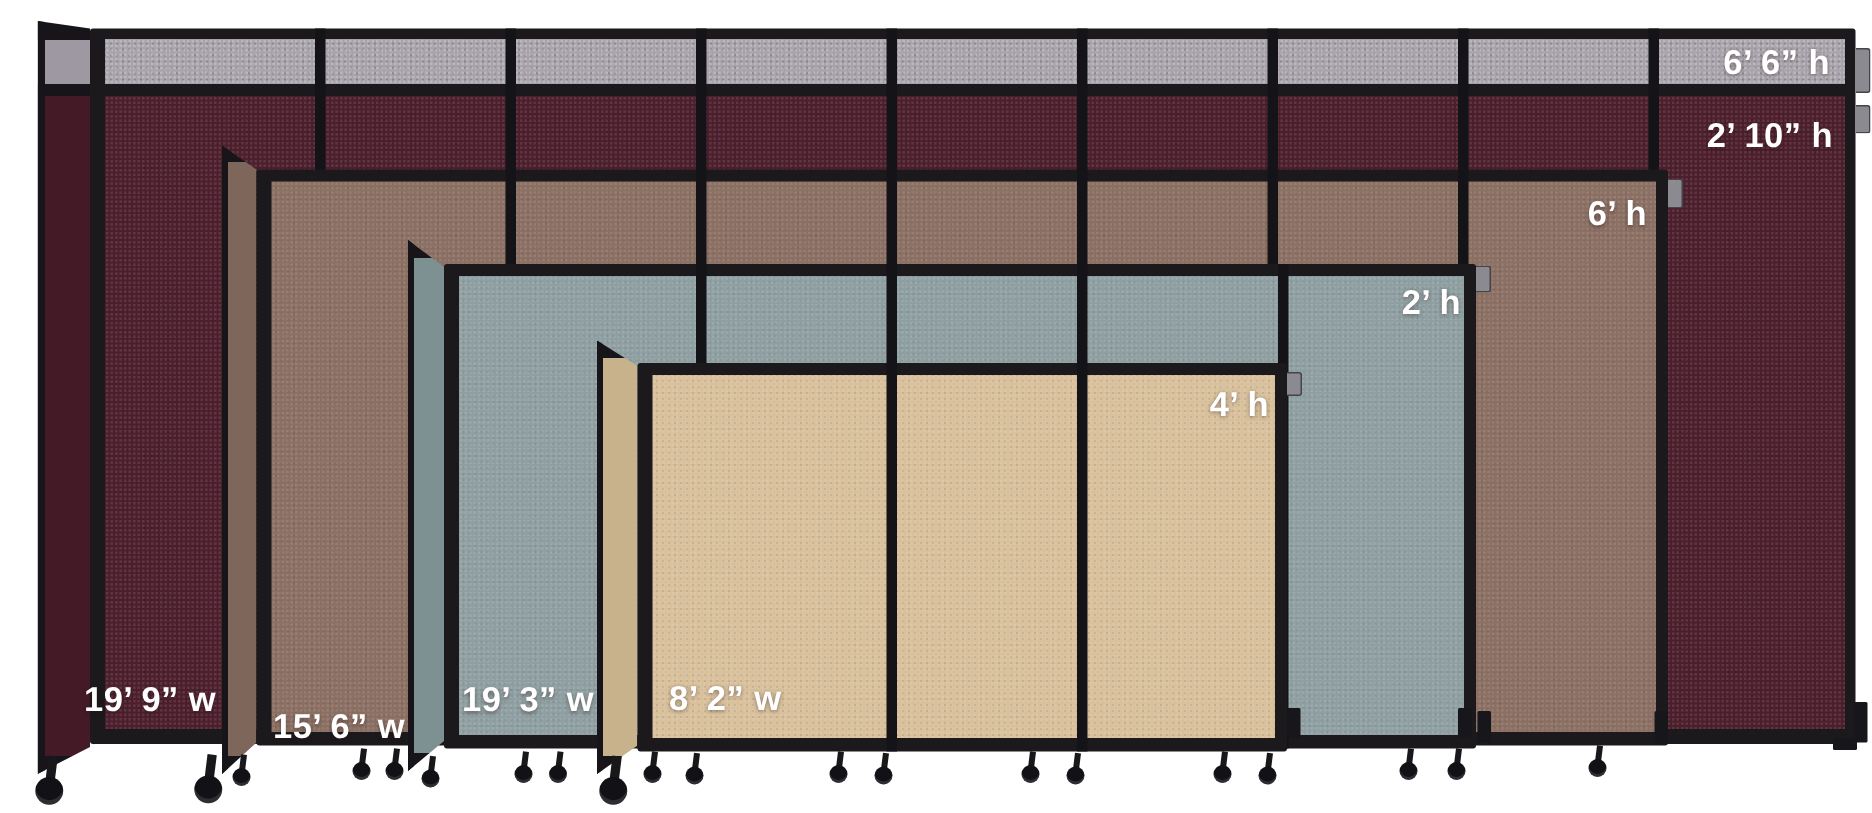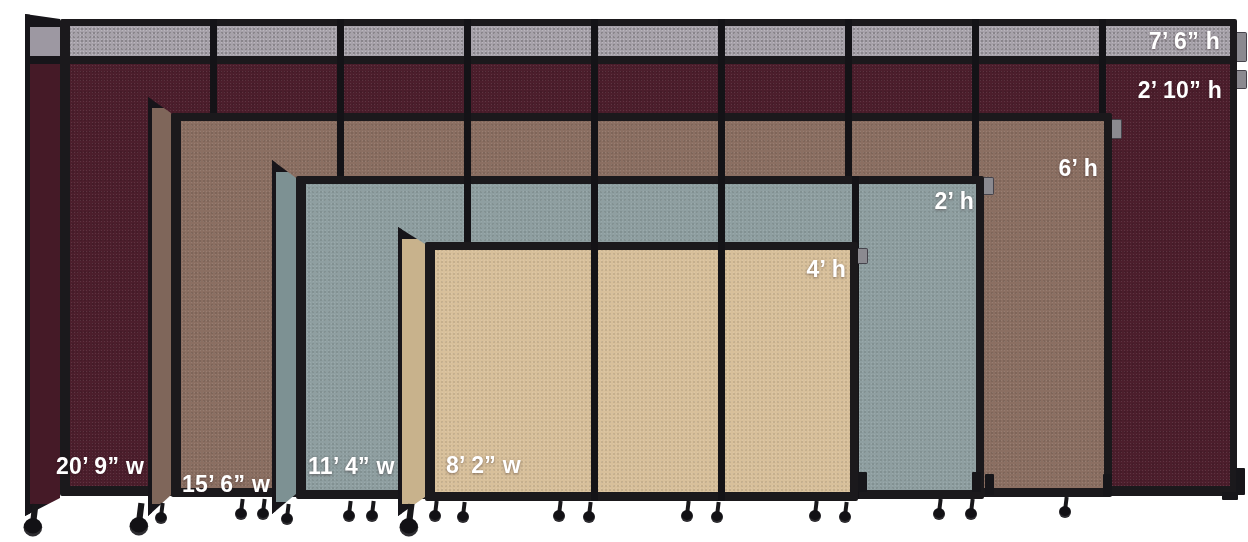--- a/index.html
+++ b/index.html
@@ -134,24 +134,24 @@
     <i class="caster" style="left:428px;top:501px;"></i>
     <i class="caster" style="left:456px;top:502px;"></i>
     <i class="caster" style="left:552px;top:501px;"></i>
     <i class="caster" style="left:582px;top:502px;"></i>
     <i class="caster" style="left:680px;top:501px;"></i>
     <i class="caster" style="left:710px;top:502px;"></i>
     <i class="caster" style="left:808px;top:501px;"></i>
     <i class="caster" style="left:838px;top:502px;"></i>
   </div>
 
-  <div class="lab" style="right:28px;top:28px;">7’ 6” h</div>
+  <div class="lab" style="right:28px;top:28px;">6’ 6” h</div>
   <div class="lab" style="right:26px;top:77px;">2’ 10” h</div>
-  <div class="lab" style="right:150px;top:129px;margin-top:26px;">6’ h</div>
+  <div class="lab" style="right:150px;top:129px;">6’ h</div>
   <div class="lab" style="right:274px;top:188px;">2’ h</div>
   <div class="lab" style="right:402px;top:256px;">4’ h</div>
 
-  <div class="lab" style="left:56px;top:453px;">20’ 9” w</div>
+  <div class="lab" style="left:56px;top:453px;">19’ 9” w</div>
   <div class="lab" style="left:182px;top:471px;">15’ 6” w</div>
-  <div class="lab" style="left:308px;top:453px;">11’ 4” w</div>
+  <div class="lab" style="left:308px;top:453px;">19’ 3” w</div>
   <div class="lab" style="left:446px;top:452px;">8’ 2” w</div>
 
 </div>
 
 </body></html>

